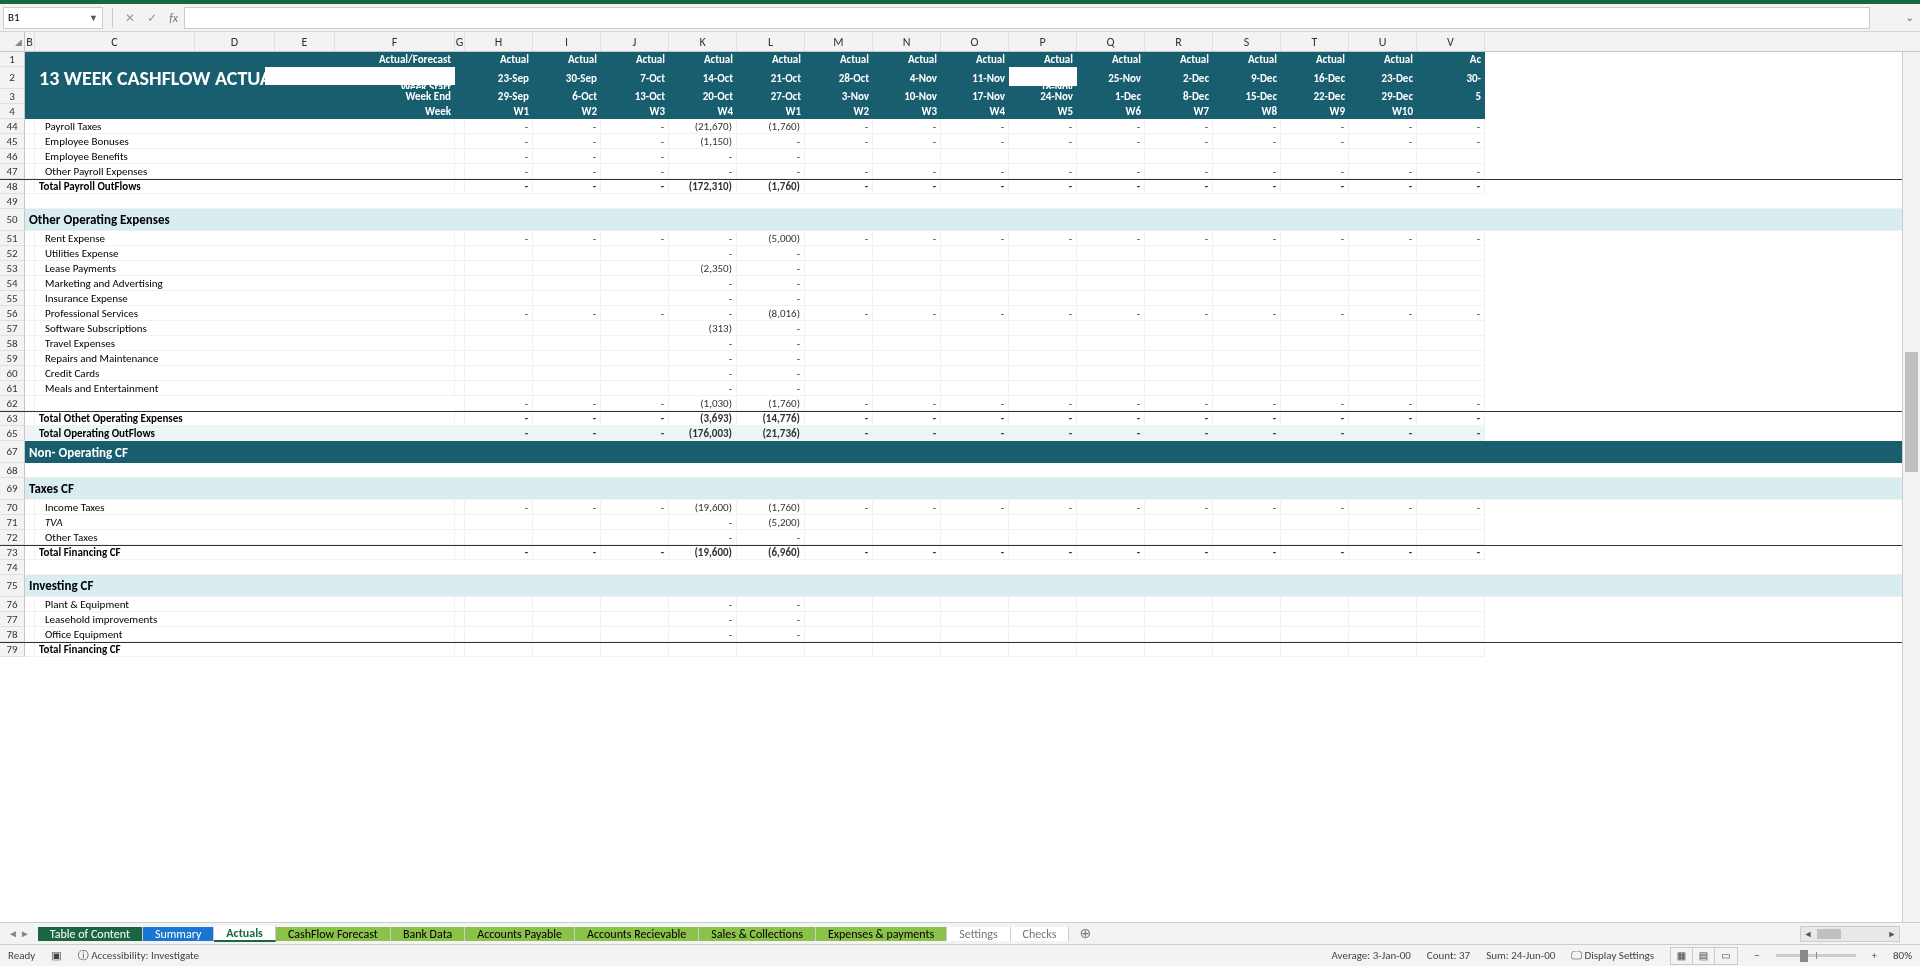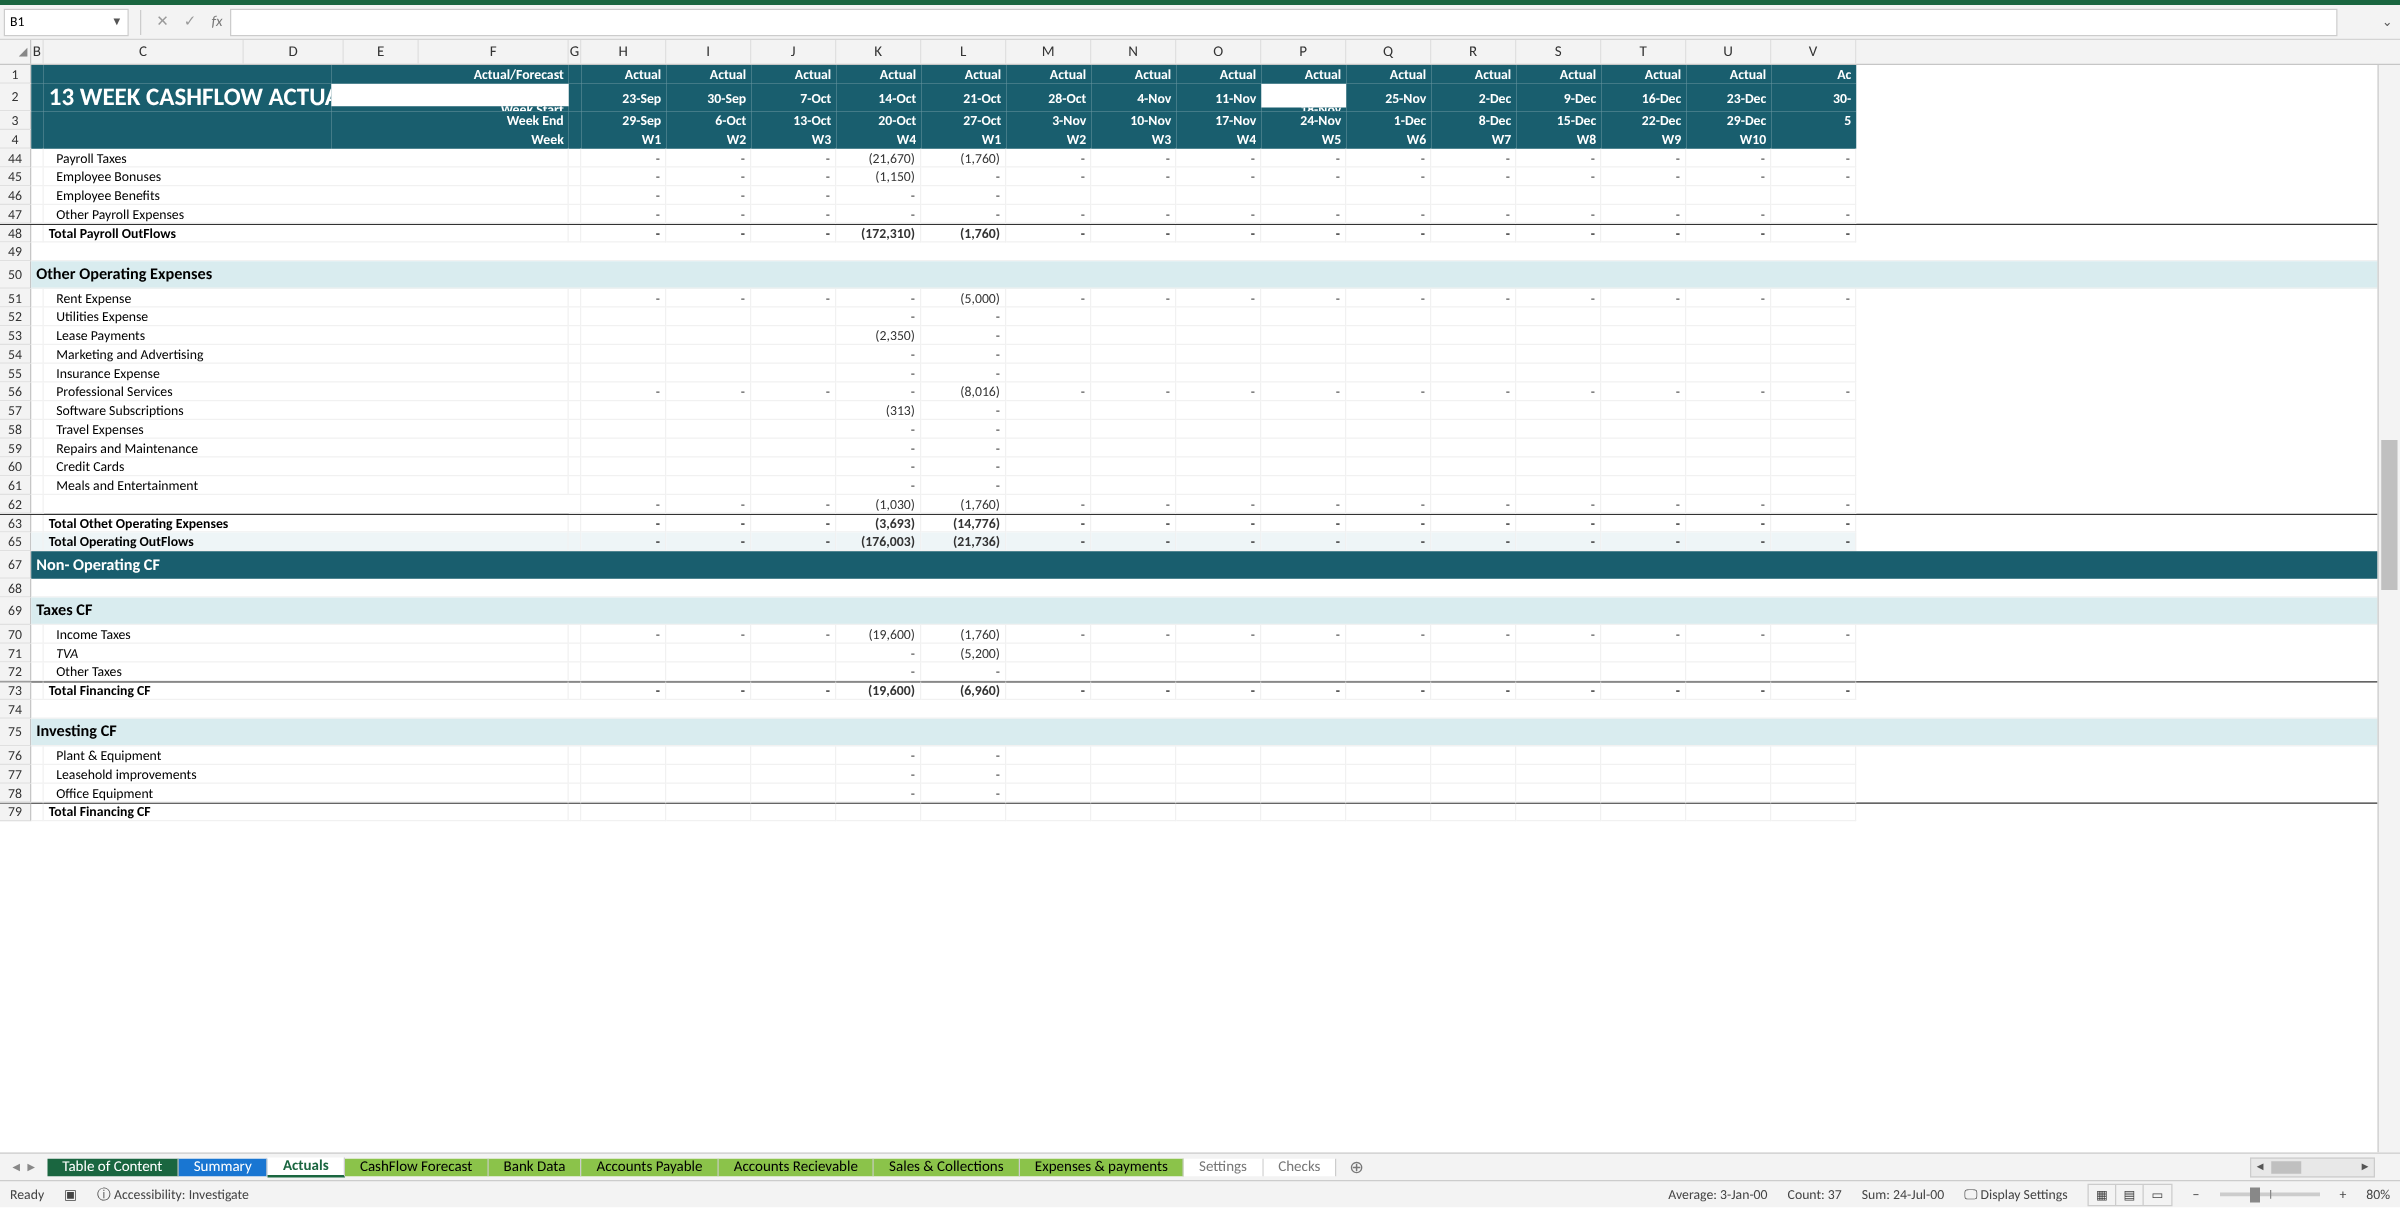--- a/index.html
+++ b/index.html
@@ -850,21 +850,21 @@
     <span>Ready</span>
     <span>▣</span>
     <span>
       <span>ⓘ </span>
       <span>Accessibility: Investigate</span>
     </span>
   </div>
   <div class="status-right">
     <span>Average: 3-Jan-00</span>
     <span>Count: 37</span>
-    <span>Sum: 24-Jul-00</span>
+    <span>Sum: 24-Jun-00</span>
     <span>
       <span>🖵 </span>
       <span>Display Settings</span>
     </span>
     <div class="view-btns">
       <span>▦</span>
       <span>▤</span>
       <span>▭</span>
     </div>
     <span>−</span>

